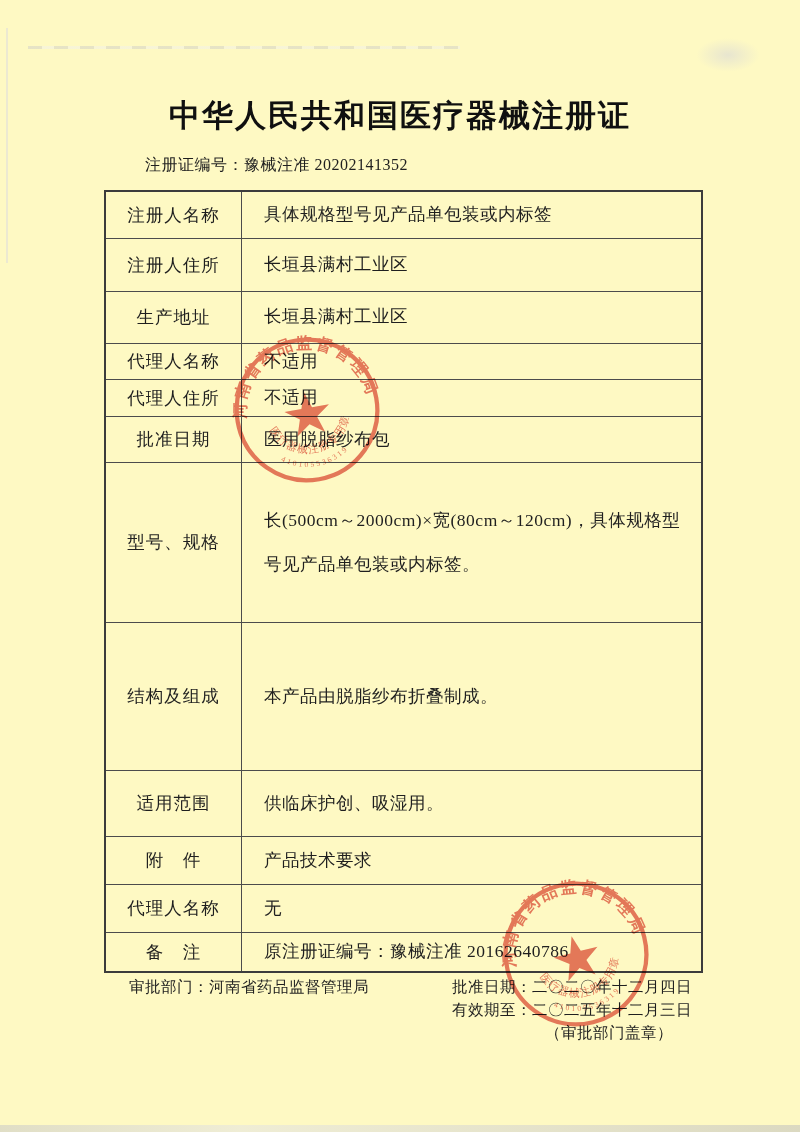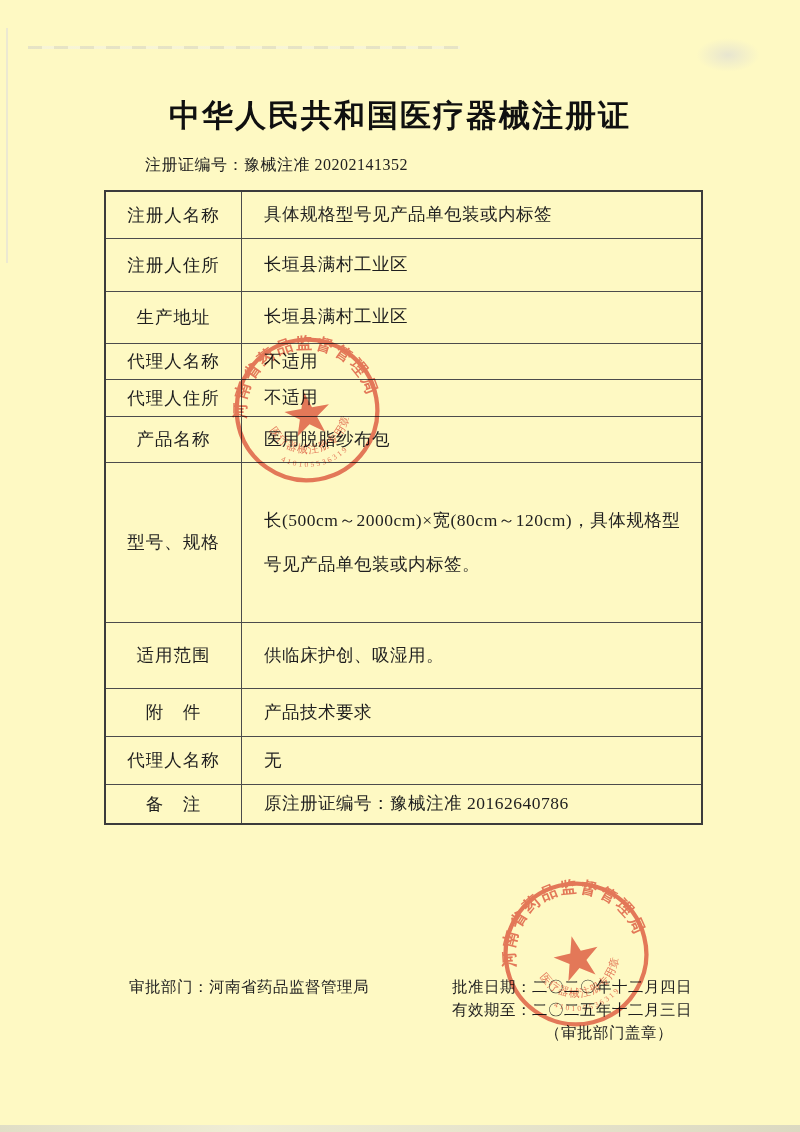--- a/index.html
+++ b/index.html
@@ -97,26 +97,30 @@
       </tr>
       <tr style="height:32px">
         <td class="lbl">代理人名称</td>
         <td class="val">不适用</td>
       </tr>
       <tr style="height:37px">
         <td class="lbl">代理人住所</td>
         <td class="val">不适用</td>
       </tr>
       <tr style="height:46px">
-        <td class="lbl">产品名称</td>
+        <td class="lbl">批准日期</td>
         <td class="val">医用脱脂纱布包</td>
       </tr>
       <tr class="tall" style="height:160px">
         <td class="lbl">型号、规格</td>
         <td class="val">长(500cm～2000cm)×宽(80cm～120cm)，具体规格型号见产品单包装或内标签。</td>
+      </tr>
+      <tr style="height:148px">
+        <td class="lbl">结构及组成</td>
+        <td class="val">本产品由脱脂纱布折叠制成。</td>
       </tr>
       <tr style="height:66px">
         <td class="lbl">适用范围</td>
         <td class="val">供临床护创、吸湿用。</td>
       </tr>
       <tr style="height:48px">
         <td class="lbl">附　件</td>
         <td class="val">产品技术要求</td>
       </tr>
       <tr style="height:48px">

